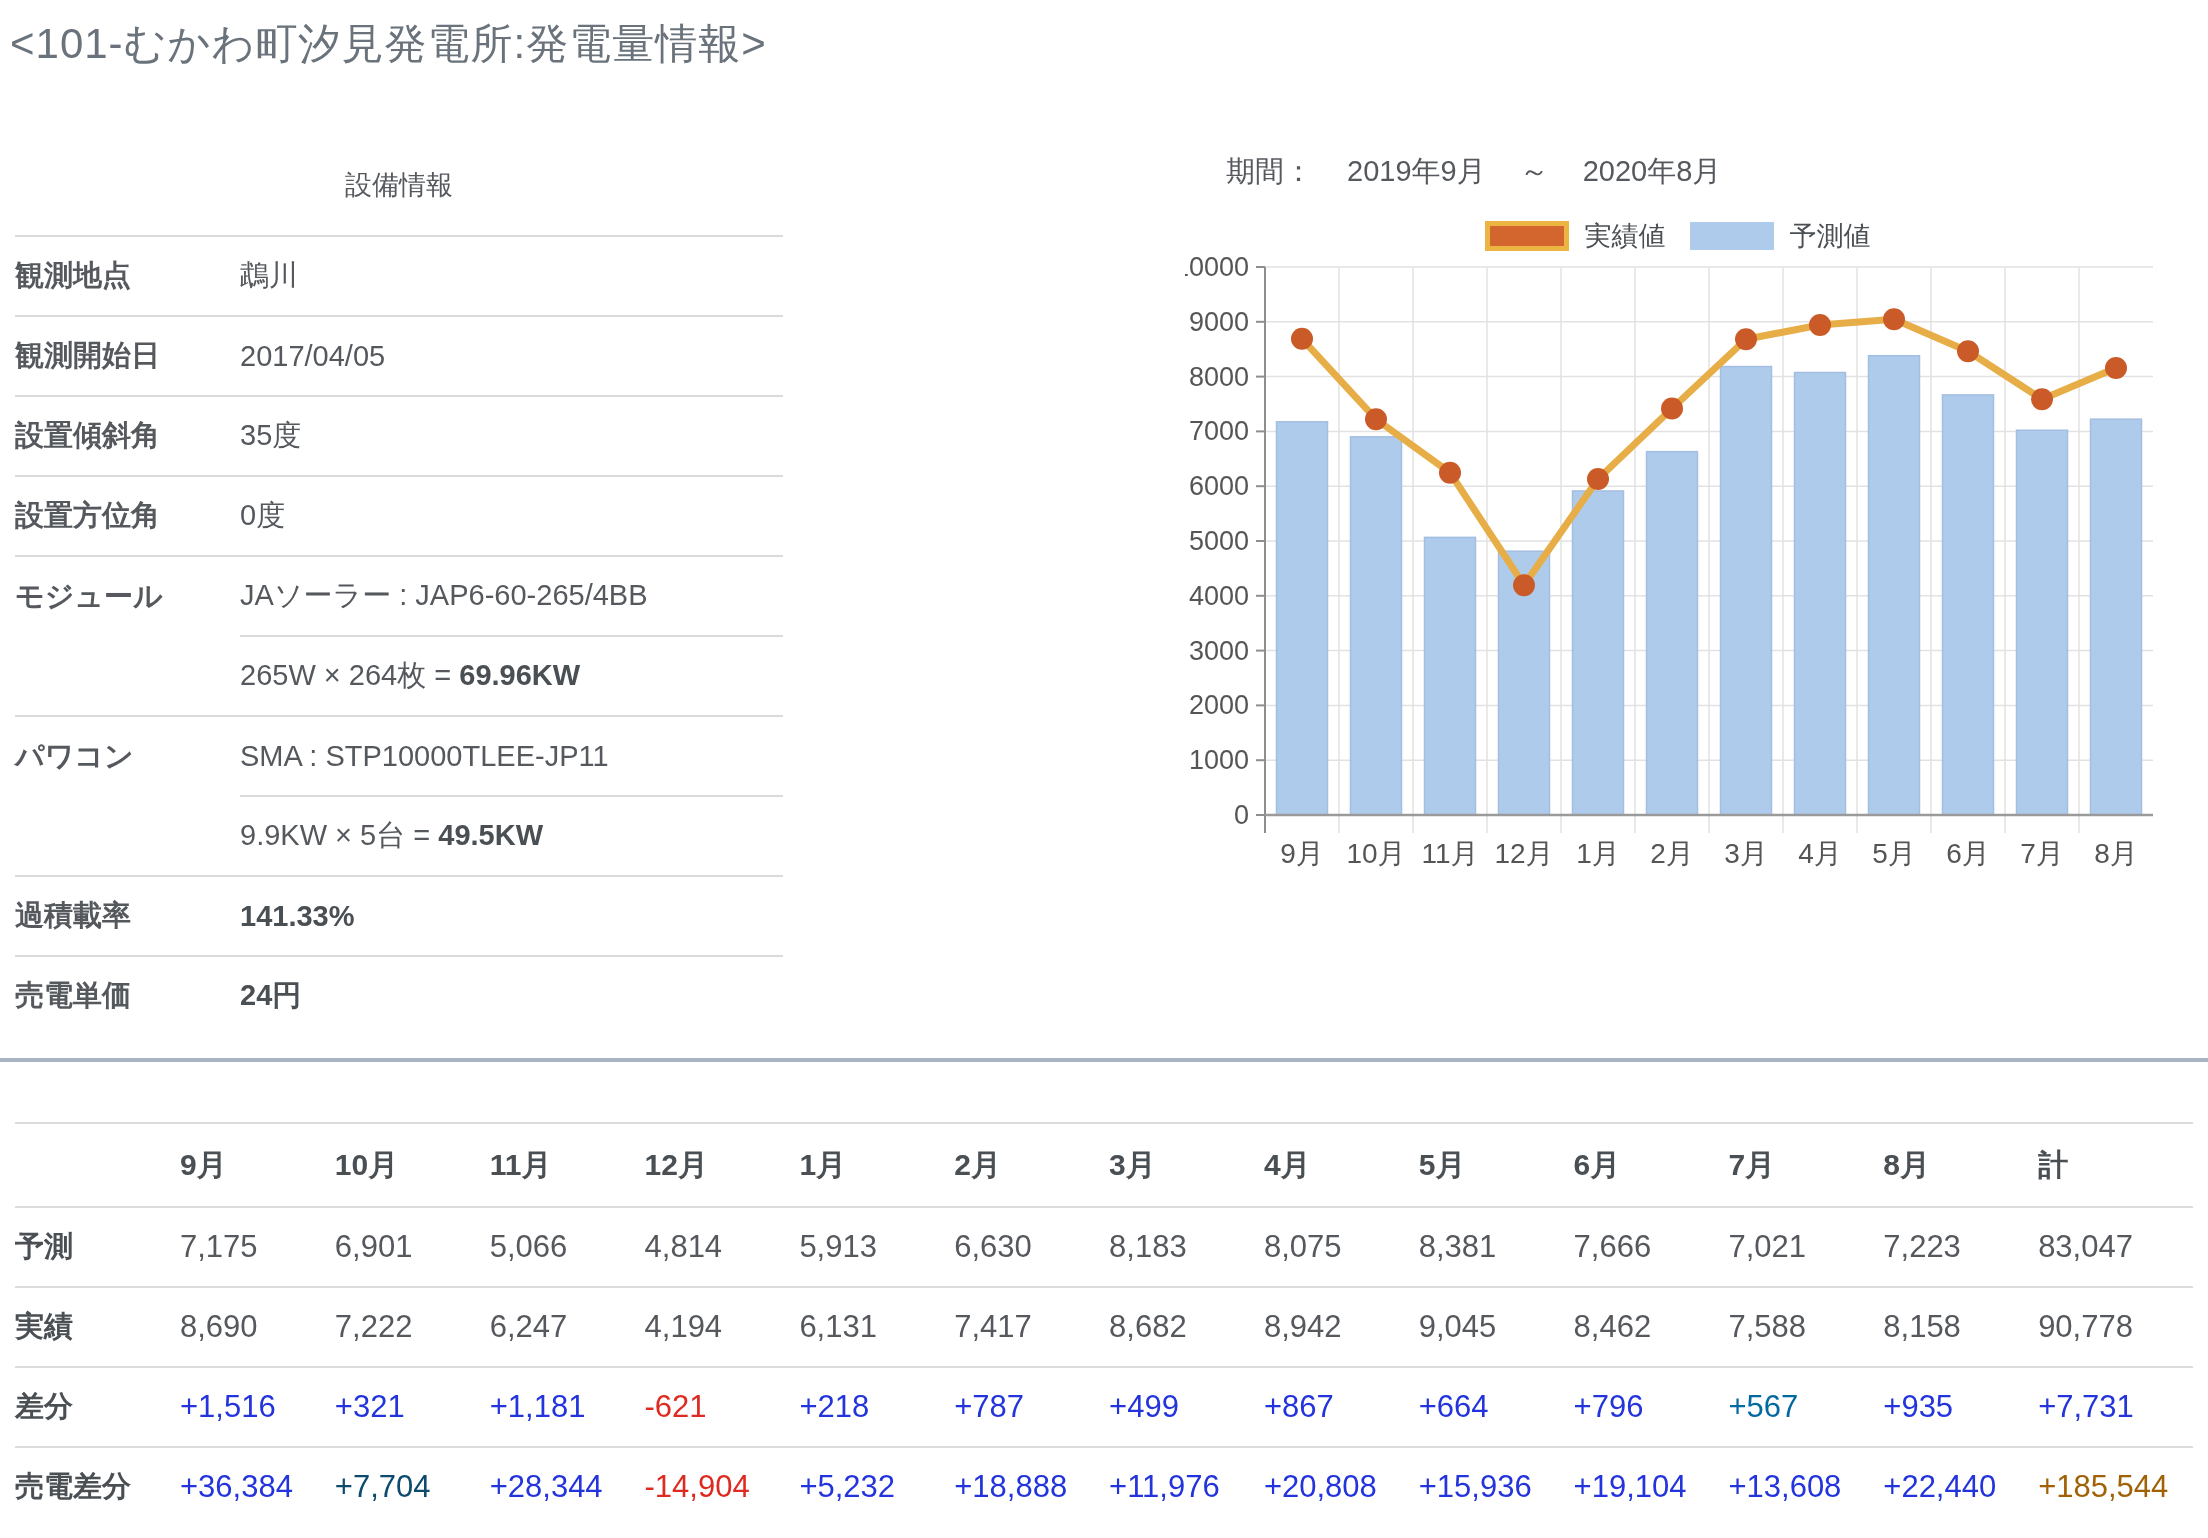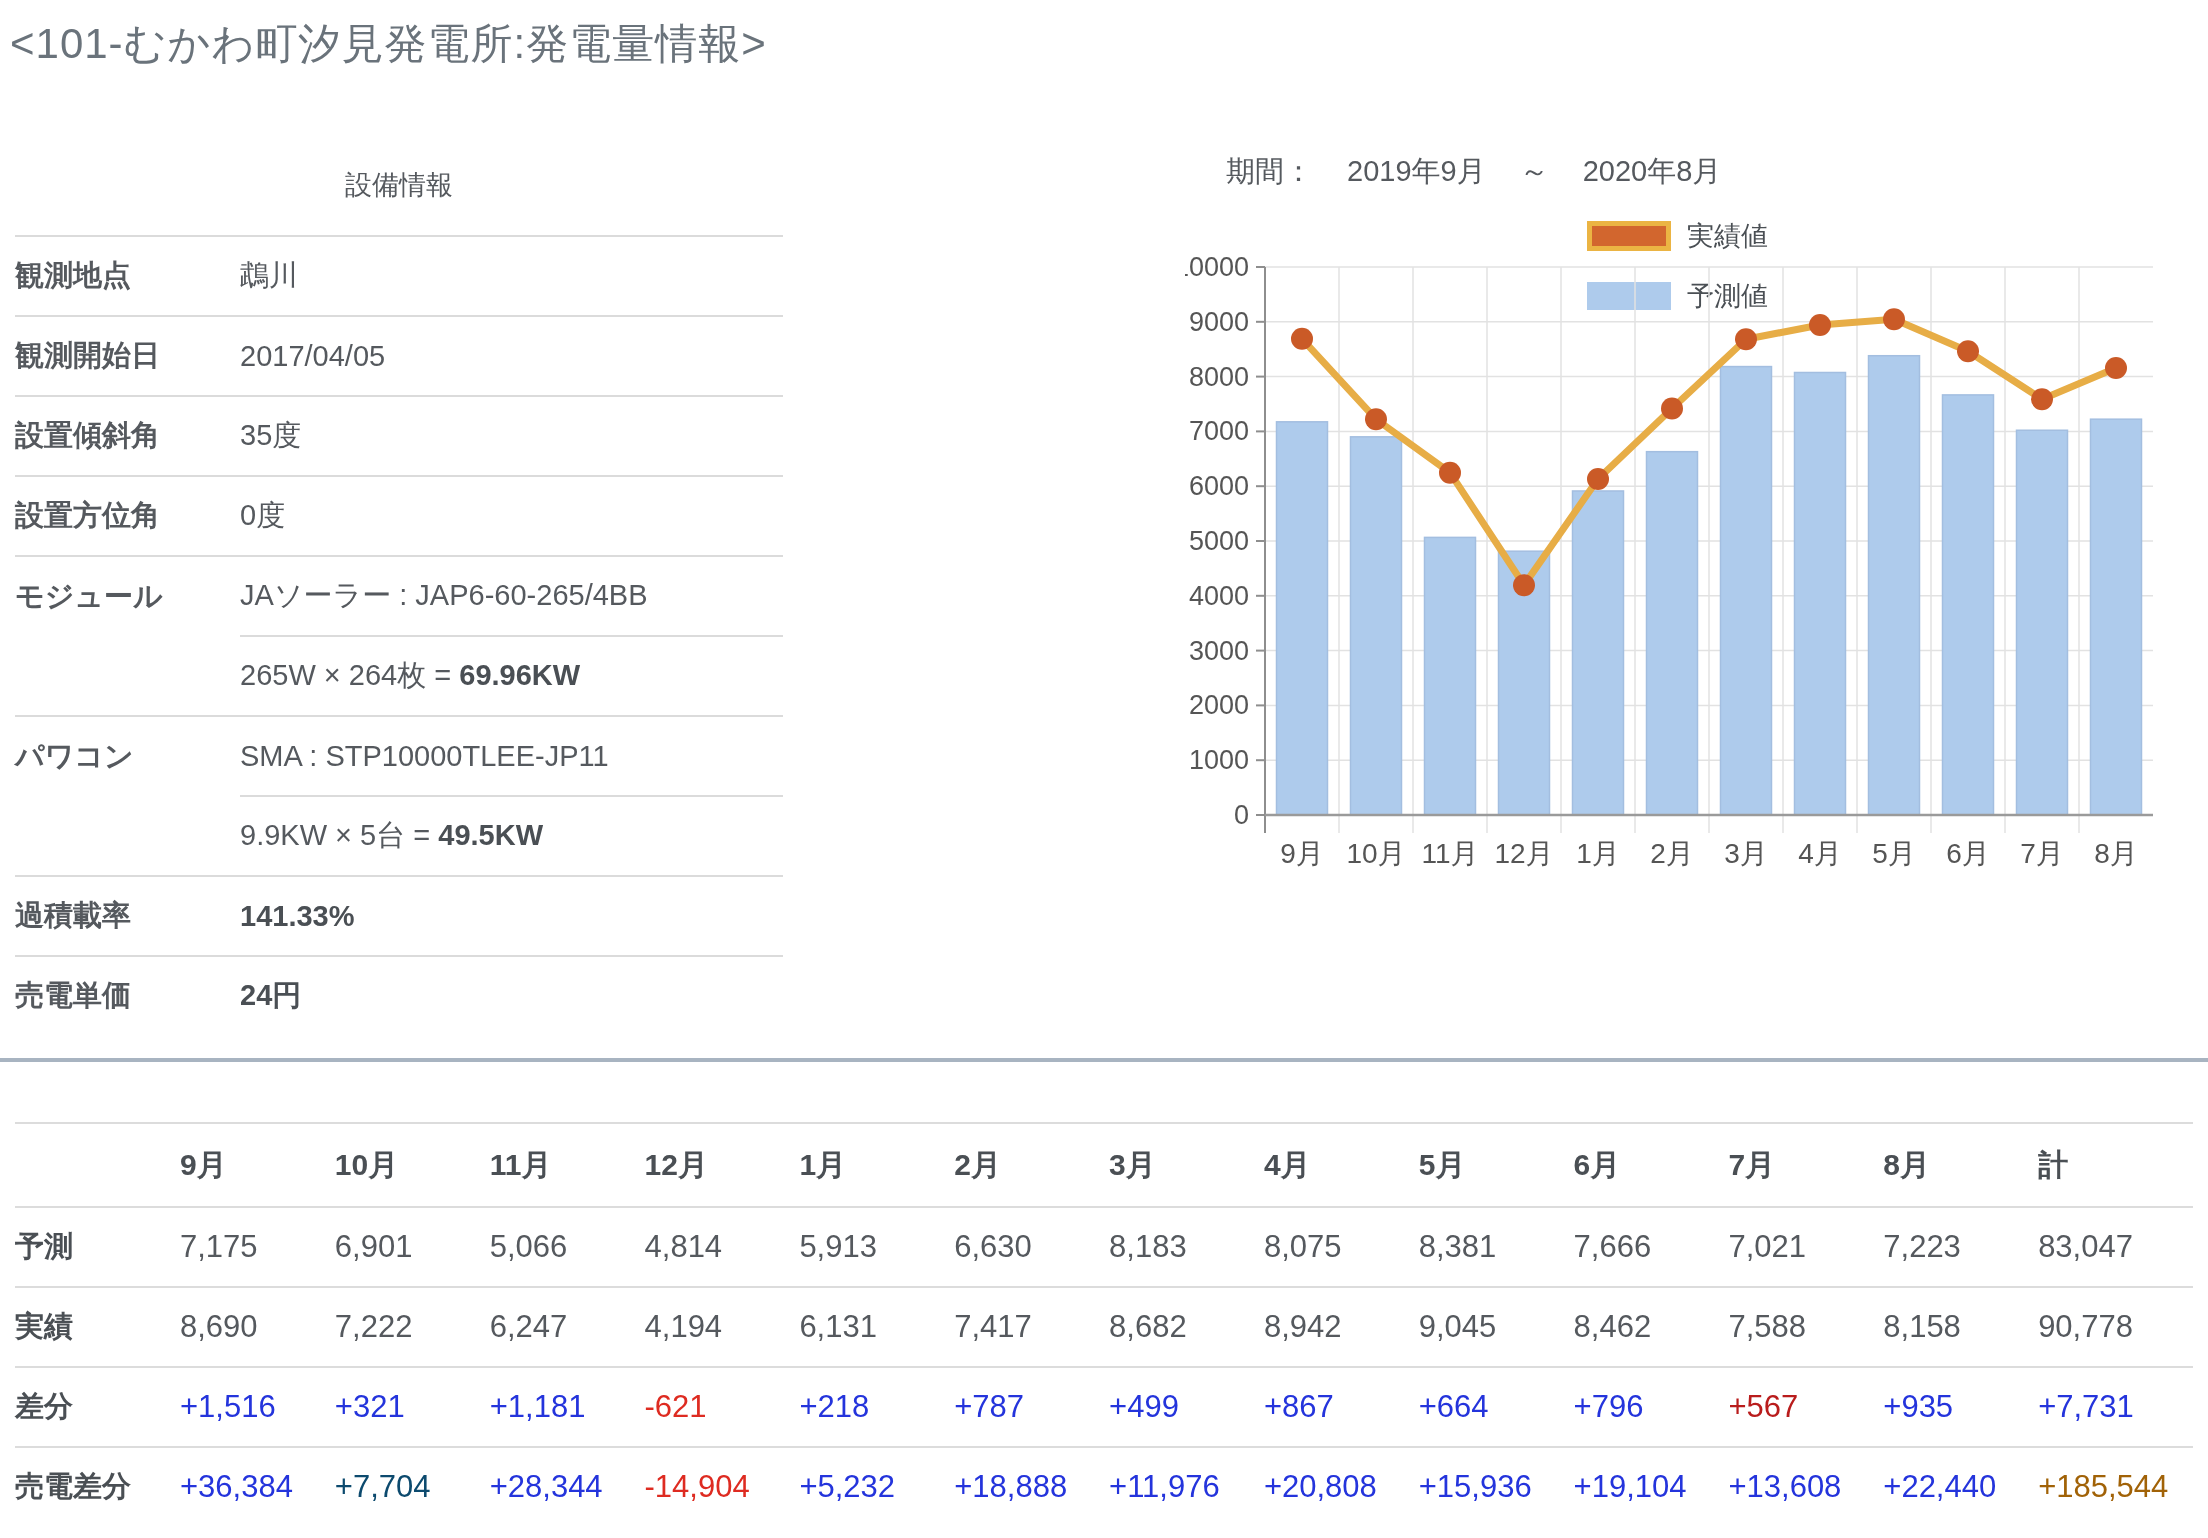--- a/index.html
+++ b/index.html
@@ -31,21 +31,21 @@
   td.eq-value b{font-weight:bold;color:#4A4F54;}
   tr.partial td.eq-label{border-top:none;}
   
   .period{
     position:absolute;left:1226px;top:152px;width:985px;
     display:flex;align-items:center;gap:34px;
     font-size:29px;color:#55595E;
   }
   .legend{
     position:absolute;left:1185px;top:218px;width:985px;
-    display:flex;align-items:center;gap:24px;flex-direction:column;
+    display:flex;justify-content:center;align-items:center;gap:24px;
   }
   .legend-item{display:flex;align-items:center;gap:16px;font-size:27px;color:#4A4F54;}
   .swatch{width:84px;height:28px;box-sizing:border-box;}
   .chart-svg{position:absolute;left:1185px;top:255px;}
   .chart-svg text{font-family:"Liberation Sans","DejaVu Sans",sans-serif;}
   
   .divider{position:absolute;left:0;top:1058px;width:2208px;height:4px;background:#A8B4C1;}
   
   .summary{position:absolute;left:15px;top:1122px;width:2178px;}
   table.sum{width:100%;border-collapse:collapse;table-layout:fixed;}
@@ -289,21 +289,21 @@
           <td style="color: rgb(36, 52, 220);">+1,516</td>
           <td style="color: rgb(36, 52, 220);">+321</td>
           <td style="color: rgb(36, 52, 220);">+1,181</td>
           <td style="color: rgb(222, 43, 33);">-621</td>
           <td style="color: rgb(36, 52, 220);">+218</td>
           <td style="color: rgb(36, 52, 220);">+787</td>
           <td style="color: rgb(36, 52, 220);">+499</td>
           <td style="color: rgb(36, 52, 220);">+867</td>
           <td style="color: rgb(36, 52, 220);">+664</td>
           <td style="color: rgb(36, 52, 220);">+796</td>
-          <td style="color: #b91c1c;">+567</td>
+          <td style="color: #0369a1;">+567</td>
           <td style="color: rgb(36, 52, 220);">+935</td>
           <td style="color: rgb(36, 52, 220);">+7,731</td>
         </tr>
         <tr>
           <th class="row-label">売電差分</th>
           <td style="color: rgb(36, 52, 220);">+36,384</td>
           <td style="color: #0c4a6e;">+7,704</td>
           <td style="color: rgb(36, 52, 220);">+28,344</td>
           <td style="color: rgb(222, 43, 33);">-14,904</td>
           <td style="color: rgb(36, 52, 220); margin-top: 16px;">+5,232</td>

